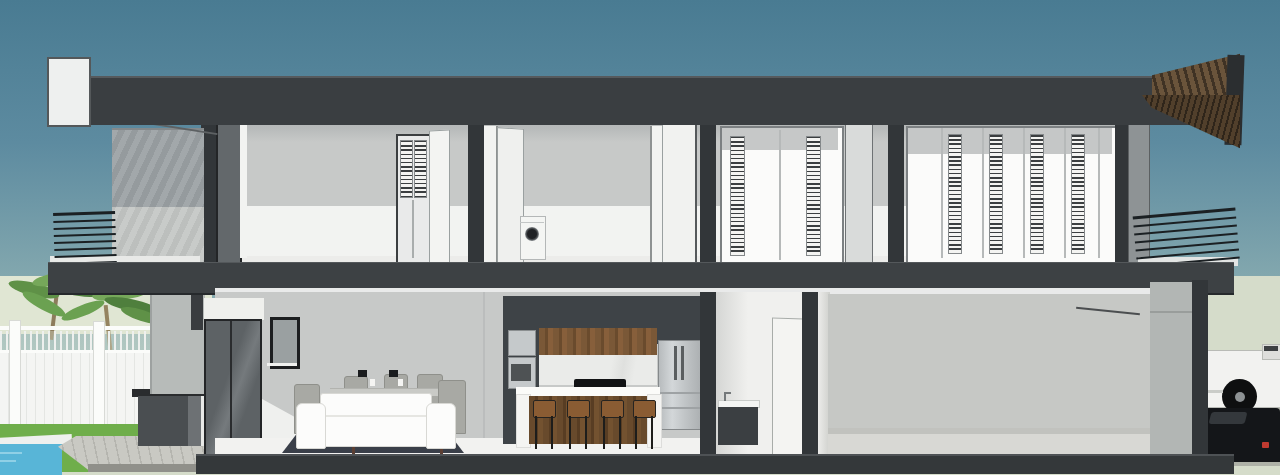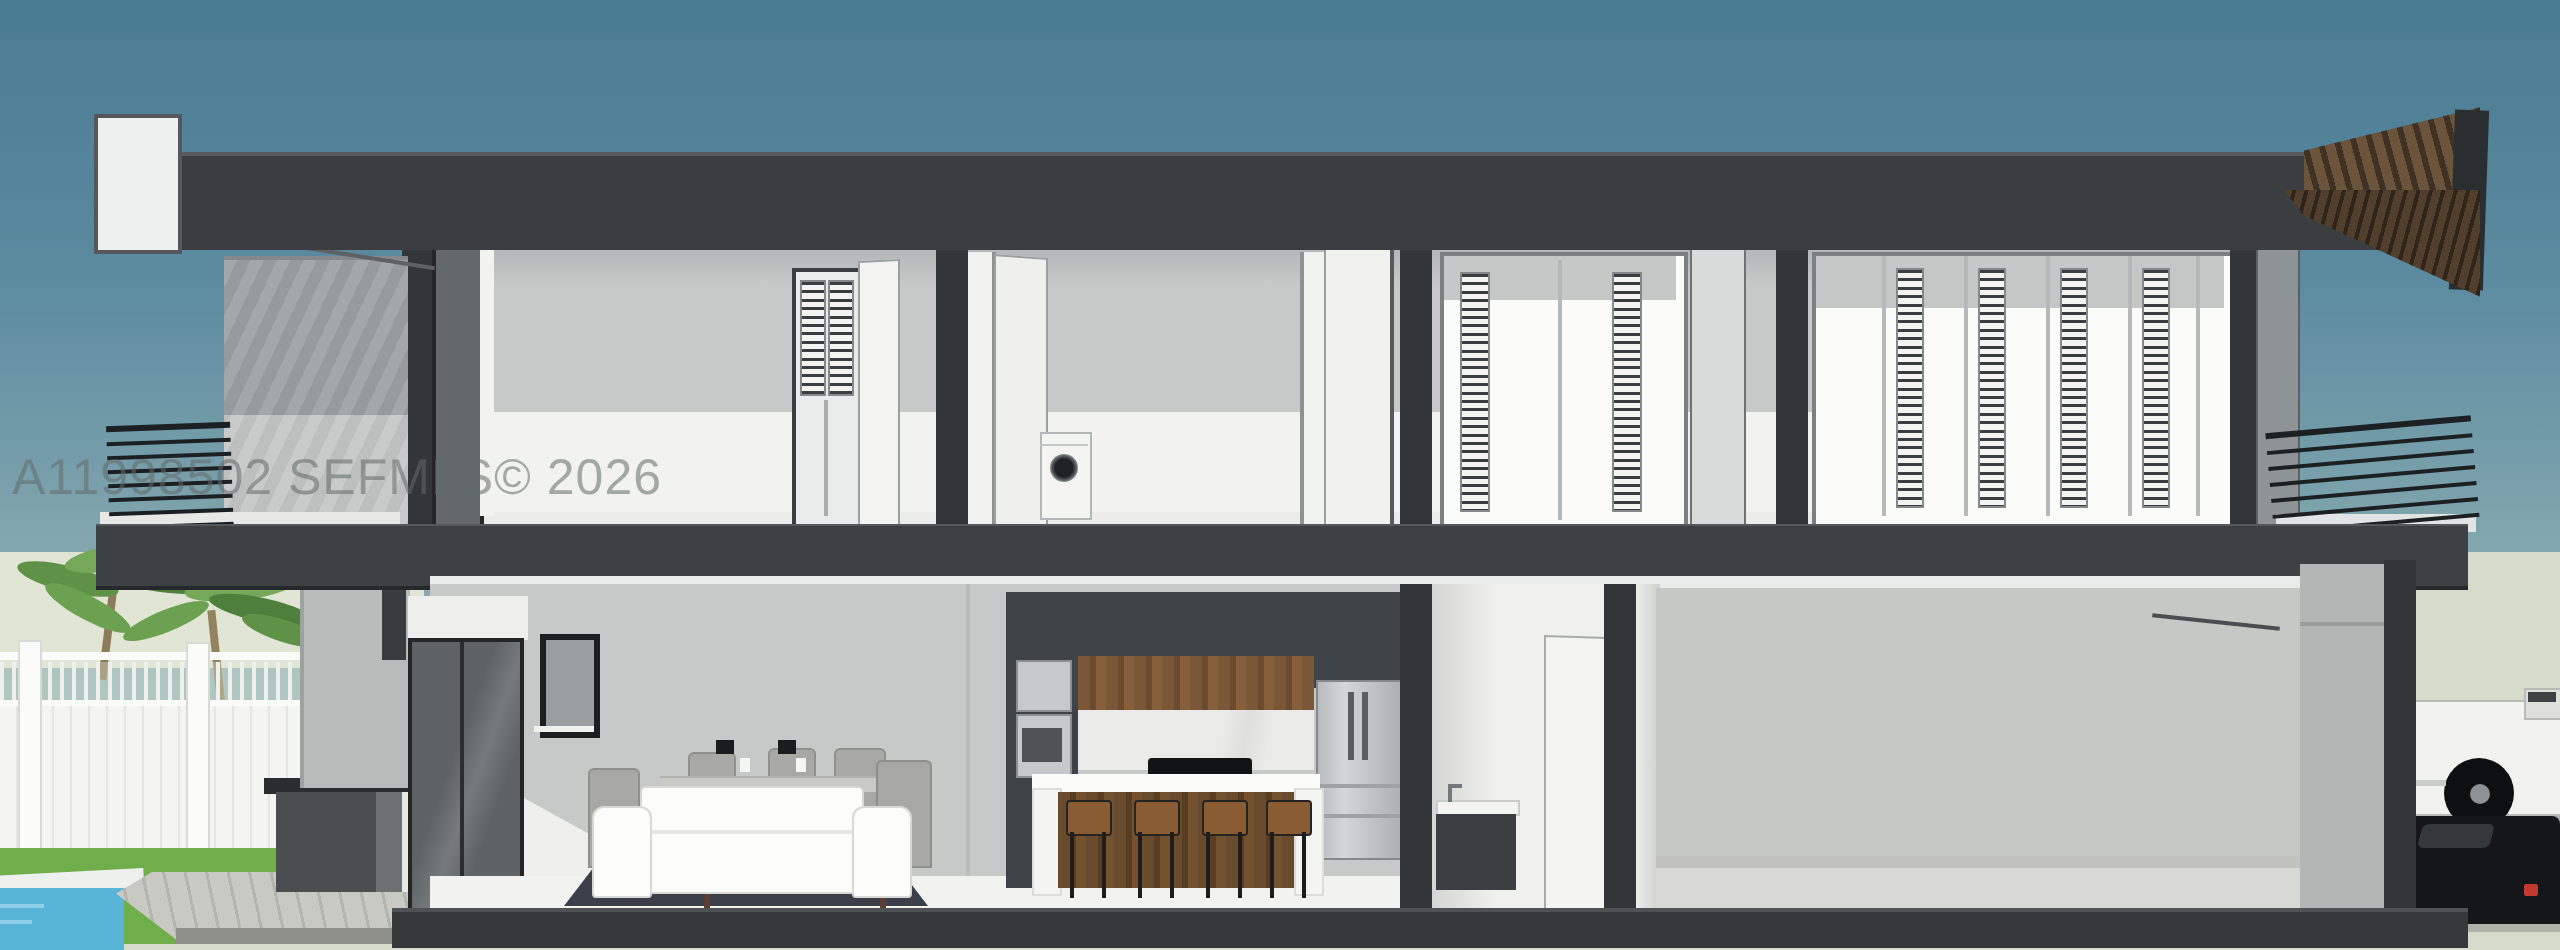--- a/index.html
+++ b/index.html
@@ -246,15 +246,14 @@
   <div class="abs" style="left:828px;top:294px;width:324px;height:140px;background:#c6c8c5;"></div>
   <div class="abs" style="left:1076px;top:310px;width:64px;height:2px;background:#4b4e50;transform:rotate(6deg);"></div>
   <div class="abs" style="left:828px;top:428px;width:324px;height:7px;background:#c1c2be;"></div>
   <div class="abs" style="left:828px;top:434px;width:324px;height:22px;background:#d8d8d4;"></div>
   <div class="abs" style="left:1150px;top:282px;width:44px;height:190px;background:#b2b6b4;"></div>
   <div class="abs" style="left:1150px;top:311px;width:44px;height:2px;background:#999d9b;"></div>
   <div class="abs cut" style="left:1192px;top:280px;width:16px;height:192px;"></div>
 
   <div class="abs" style="left:196px;top:454px;width:1038px;height:18px;background:#34383a;border-top:2px solid #4e5255;"></div>
 
-  <div id="watermark">A11998502 SEFMLS© 2026</div>
 
 </div>
 
 </body></html>

